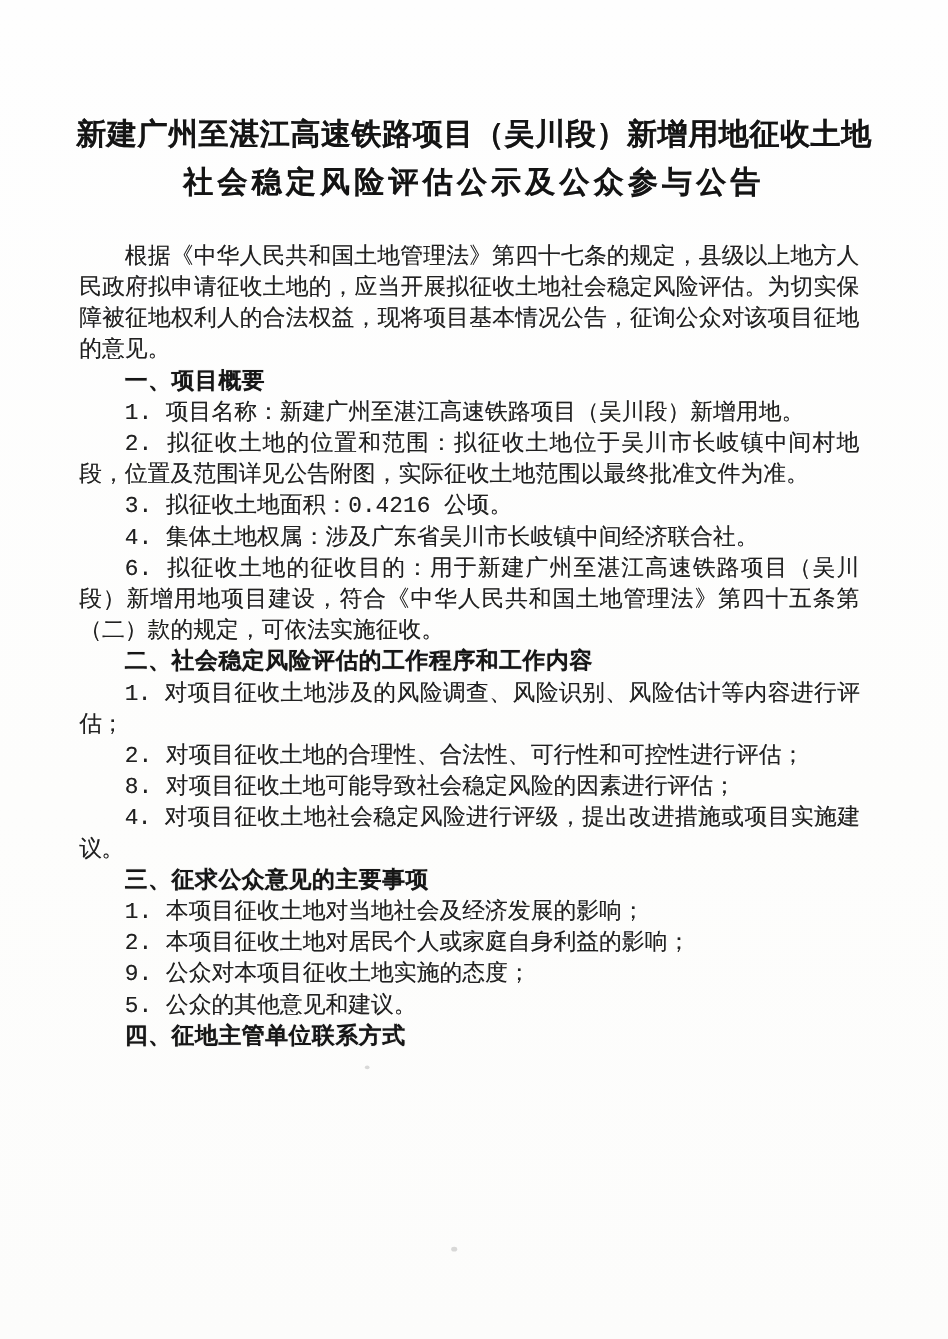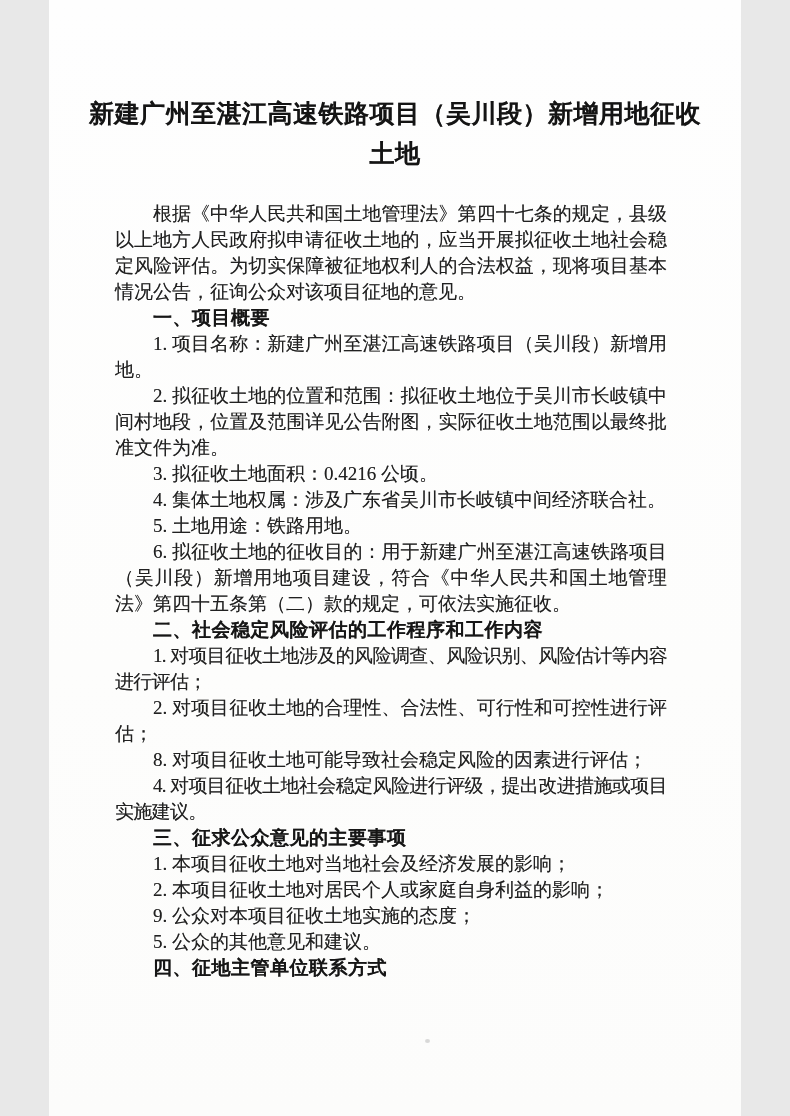--- a/index.html
+++ b/index.html
@@ -2,27 +2,27 @@
 <html lang="zh"><head>
 <meta charset="utf-8">
 <style>
   html, body {
     margin: 0;
     padding: 0;
     background: #e8e8e8;
   }
   .page {
     position: relative;
-    width: 692px;
+    width: 790px;
     height: 1116px;
     margin: 0 auto;
     background: #ffffff;
     background-image: linear-gradient(180deg, #fefefe 0%, #fdfdfc 60%, #fcfcfb 100%);
     overflow: hidden;
-    font-family: Liberation Serif, serif;
+    font-family: Liberation Mono, monospace;
     color: #212121;
   }
   .doc-title {
     margin: 94px 40px 0 40px;
     text-align: center;
     font-weight: 700;
     font-size: 25px;
     line-height: 40px;
     color: #141414;
     text-shadow: 0 0 0.5px rgba(20,20,20,0.55);
@@ -64,32 +64,32 @@
   .speck-2 { left: 376px; top: 1039px; width: 5px; height: 4px; }
   .speck-3 { left: 601px; top: 212px; width: 3px; height: 3px; opacity: 0.35; }
 </style>
 </head>
 <body>
 
 <div class="page">
 
   <div class="doc-title">
     <div class="title-line-1">新建广州至湛江高速铁路项目（吴川段）新增用地征收土地</div>
+    <div class="title-line-2">社会稳定风险评估公示及公众参与公告</div>
   </div>
 
   <div class="content">
 
     <p class="intro">根据《中华人民共和国土地管理法》第四十七条的规定，县级以上地方人民政府拟申请征收土地的，应当开展拟征收土地社会稳定风险评估。为切实保障被征地权利人的合法权益，现将项目基本情况公告，征询公众对该项目征地的意见。</p>
 
     <p class="section-heading">一、项目概要</p>
     <p class="item">1. 项目名称：新建广州至湛江高速铁路项目（吴川段）新增用地。</p>
     <p class="item">2. 拟征收土地的位置和范围：拟征收土地位于吴川市长岐镇中间村地段，位置及范围详见公告附图，实际征收土地范围以最终批准文件为准。</p>
     <p class="item">3. 拟征收土地面积：0.4216 公顷。</p>
     <p class="item">4. 集体土地权属：涉及广东省吴川市长岐镇中间经济联合社。</p>
-    <p class="item">5. 土地用途：铁路用地。</p>
     <p class="item">6. 拟征收土地的征收目的：用于新建广州至湛江高速铁路项目（吴川段）新增用地项目建设，符合《中华人民共和国土地管理法》第四十五条第（二）款的规定，可依法实施征收。</p>
 
     <p class="section-heading">二、社会稳定风险评估的工作程序和工作内容</p>
     <p class="item tight">1. 对项目征收土地涉及的风险调查、风险识别、风险估计等内容进行评估；</p>
     <p class="item">2. 对项目征收土地的合理性、合法性、可行性和可控性进行评估；</p>
     <p class="item">8. 对项目征收土地可能导致社会稳定风险的因素进行评估；</p>
     <p class="item tight">4. 对项目征收土地社会稳定风险进行评级，提出改进措施或项目实施建议。</p>
 
     <p class="section-heading">三、征求公众意见的主要事项</p>
     <p class="item">1. 本项目征收土地对当地社会及经济发展的影响；</p>

